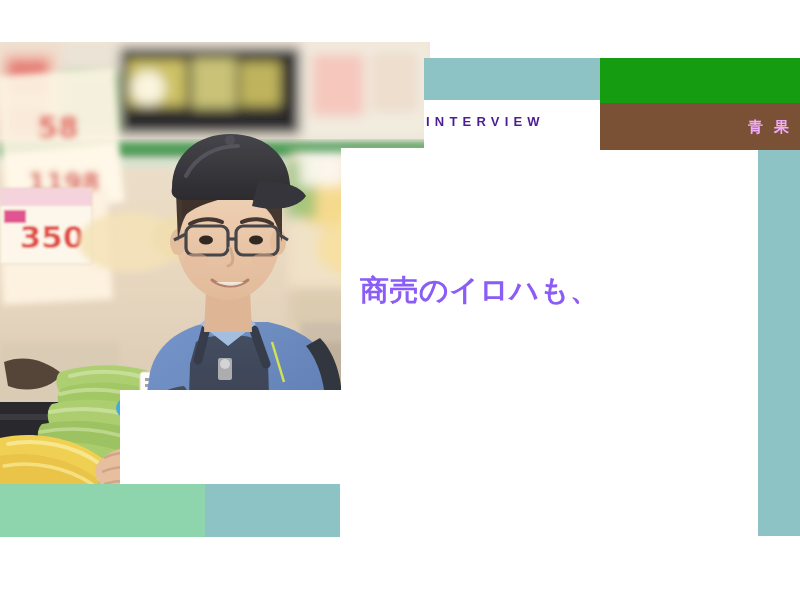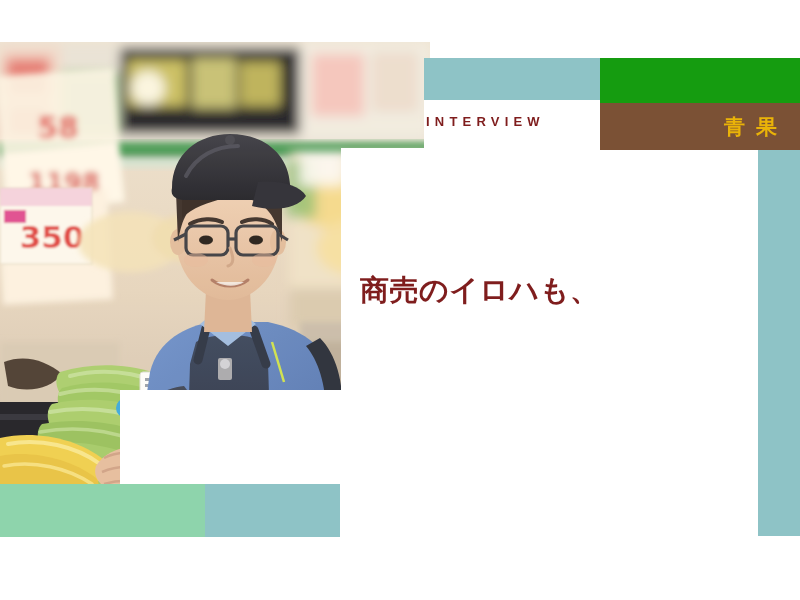--- a/index.html
+++ b/index.html
@@ -80,51 +80,50 @@
     left: 600px;
     top: 103px;
     width: 200px;
     height: 47px;
     background: #7b5135;
     display: flex;
     align-items: center;
     justify-content: flex-end;
   }
   .badge-text {
-    color: #eab308;
-    font-size: 21px;
+    color: #f0abfc;
+    font-size: 15px;
     font-weight: 700;
     letter-spacing: 11px;
-    padding-right: 12px;
     line-height: 1;
     white-space: nowrap;
   }
 
   
   .interview {
     position: absolute;
     left: 426px;
     top: 115px;
-    color: #7f1d1d;
+    color: #4c1d95;
     font-size: 13px;
     font-weight: 700;
     letter-spacing: 5.2px;
     line-height: 1;
     white-space: nowrap;
   }
 
   
   .headline {
     position: absolute;
     left: 360px;
     top: 262px;
     width: 420px;
   }
   .headline-line {
-    color: #7f1d1d;
+    color: #8b5cf6;
     font-size: 29px;
     font-weight: 700;
     line-height: 56px;
     letter-spacing: 0.5px;
     white-space: nowrap;
   }
 
   
   .bar-teal-right {
     position: absolute;

